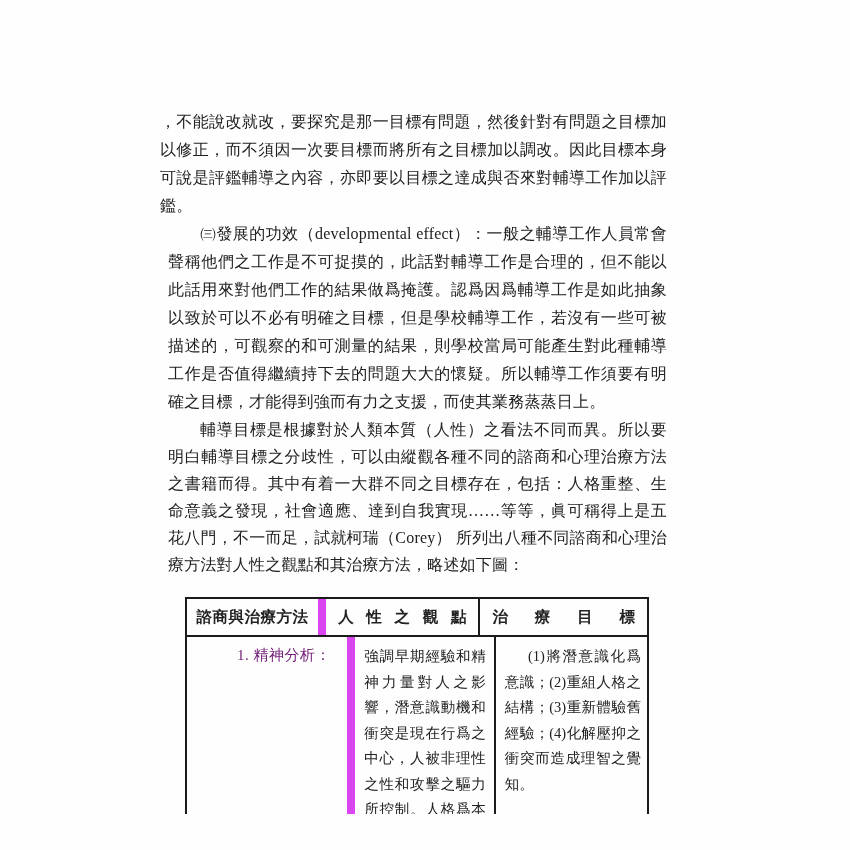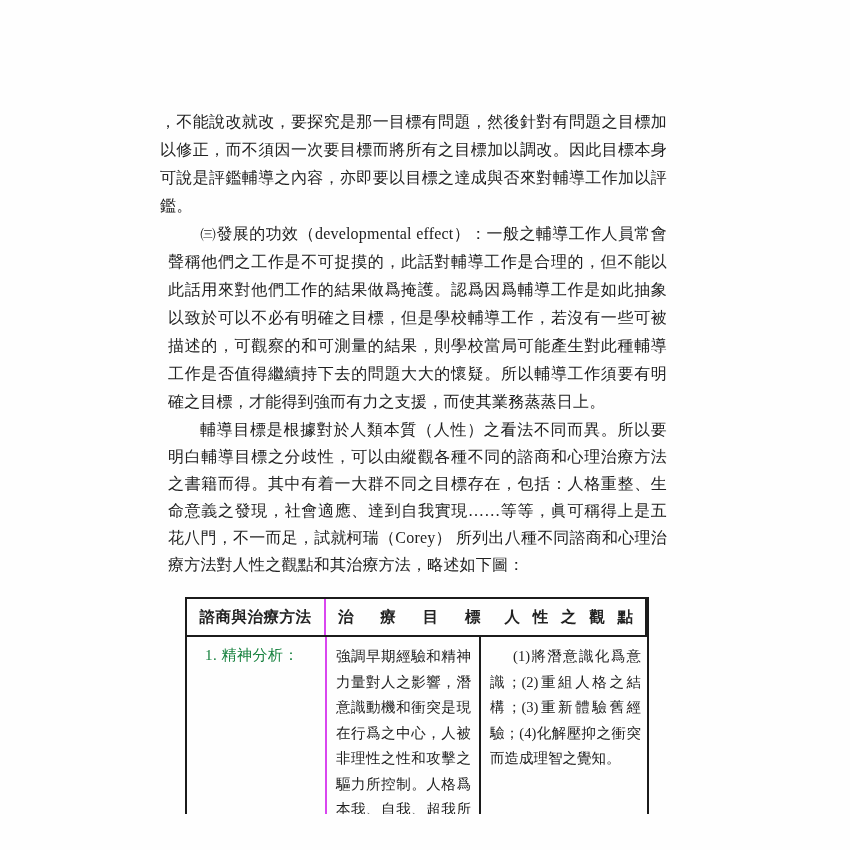--- a/index.html
+++ b/index.html
@@ -74,21 +74,21 @@
     border-bottom: 2px solid #1b1b1b;
   }
   .t-row {
     display: flex;
     height: 177px;
     overflow: hidden;
   }
   .t-cell {
     box-sizing: border-box;
   }
-  .c1 { width: 146px; border-right: 2px solid #d946ef; }
+  .c1 { width: 146px; border-right: 8px solid #d946ef; }
   .c2 { width: 161px; border-right: 2px solid #1b1b1b; }
   .c3 { width: 174px; }
   .t-head .t-cell {
     height: 36px;
     line-height: 36px;
     font-size: 15.5px;
     font-weight: bold;
     color: #222;
     white-space: nowrap;
     overflow: hidden;
@@ -96,24 +96,25 @@
   .t-head .c1 {
     text-align: center;
     letter-spacing: 0.5px;
   }
   .t-head .spread {
     text-align: justify;
     text-align-last: justify;
     padding: 0 12px;
   }
   .t-row .method {
-    padding: 9px 4px 0 18px;
+    padding: 9px 4px 0 10px;
     font-size: 15px;
-    color: #15803d;
+    color: #701a75;
     letter-spacing: 0.5px;
+    margin-left: 40px;
   }
   .t-row .body-cell {
     padding: 7px 8px 0 9px;
     font-size: 14.5px;
     line-height: 25.5px;
     text-align: justify;
     color: #212121;
   }
   .t-row .goal {
     text-indent: 1.6em;
@@ -128,22 +129,22 @@
 
   <div class="content">
     <p class="para">，不能說改就改，要探究是那一目標有問題，然後針對有問題之目標加以修正，而不須因一次要目標而將所有之目標加以調改。因此目標本身可說是評鑑輔導之內容，亦即要以目標之達成與否來對輔導工作加以評鑑。</p>
     <p class="para indent">㈢發展的功效（developmental effect）：一般之輔導工作人員常會聲稱他們之工作是不可捉摸的，此話對輔導工作是合理的，但不能以此話用來對他們工作的結果做爲掩護。認爲因爲輔導工作是如此抽象以致於可以不必有明確之目標，但是學校輔導工作，若沒有一些可被描述的，可觀察的和可測量的結果，則學校當局可能產生對此種輔導工作是否值得繼續持下去的問題大大的懷疑。所以輔導工作須要有明確之目標，才能得到強而有力之支援，而使其業務蒸蒸日上。</p>
     <p class="para indent p3">輔導目標是根據對於人類本質（人性）之看法不同而異。所以要明白輔導目標之分歧性，可以由縱觀各種不同的諮商和心理治療方法之書籍而得。其中有着一大群不同之目標存在，包括：人格重整、生命意義之發現，社會適應、達到自我實現……等等，眞可稱得上是五花八門，不一而足，試就柯瑞（Corey） 所列出八種不同諮商和心理治療方法對人性之觀點和其治療方法，略述如下圖：</p>
   </div>
 
   <div class="methods-table">
     <div class="t-head">
       <div class="t-cell c1">諮商與治療方法</div>
+      <div class="t-cell c2 spread">人性之觀點</div>
       <div class="t-cell c3 spread">治療目標</div>
-      <div class="t-cell c2 spread">人性之觀點</div>
     </div>
     <div class="t-row">
       <div class="t-cell c1 method">1. 精神分析：</div>
       <div class="t-cell c2 body-cell">強調早期經驗和精神力量對人之影響，潛意識動機和衝突是現在行爲之中心，人被非理性之性和攻擊之驅力所控制。人格爲本我、自我、超我所組成。</div>
       <div class="t-cell c3 body-cell goal">(1)將潛意識化爲意識；(2)重組人格之結構；(3)重新體驗舊經驗；(4)化解壓抑之衝突而造成理智之覺知。</div>
     </div>
   </div>
 
 </div>
 

